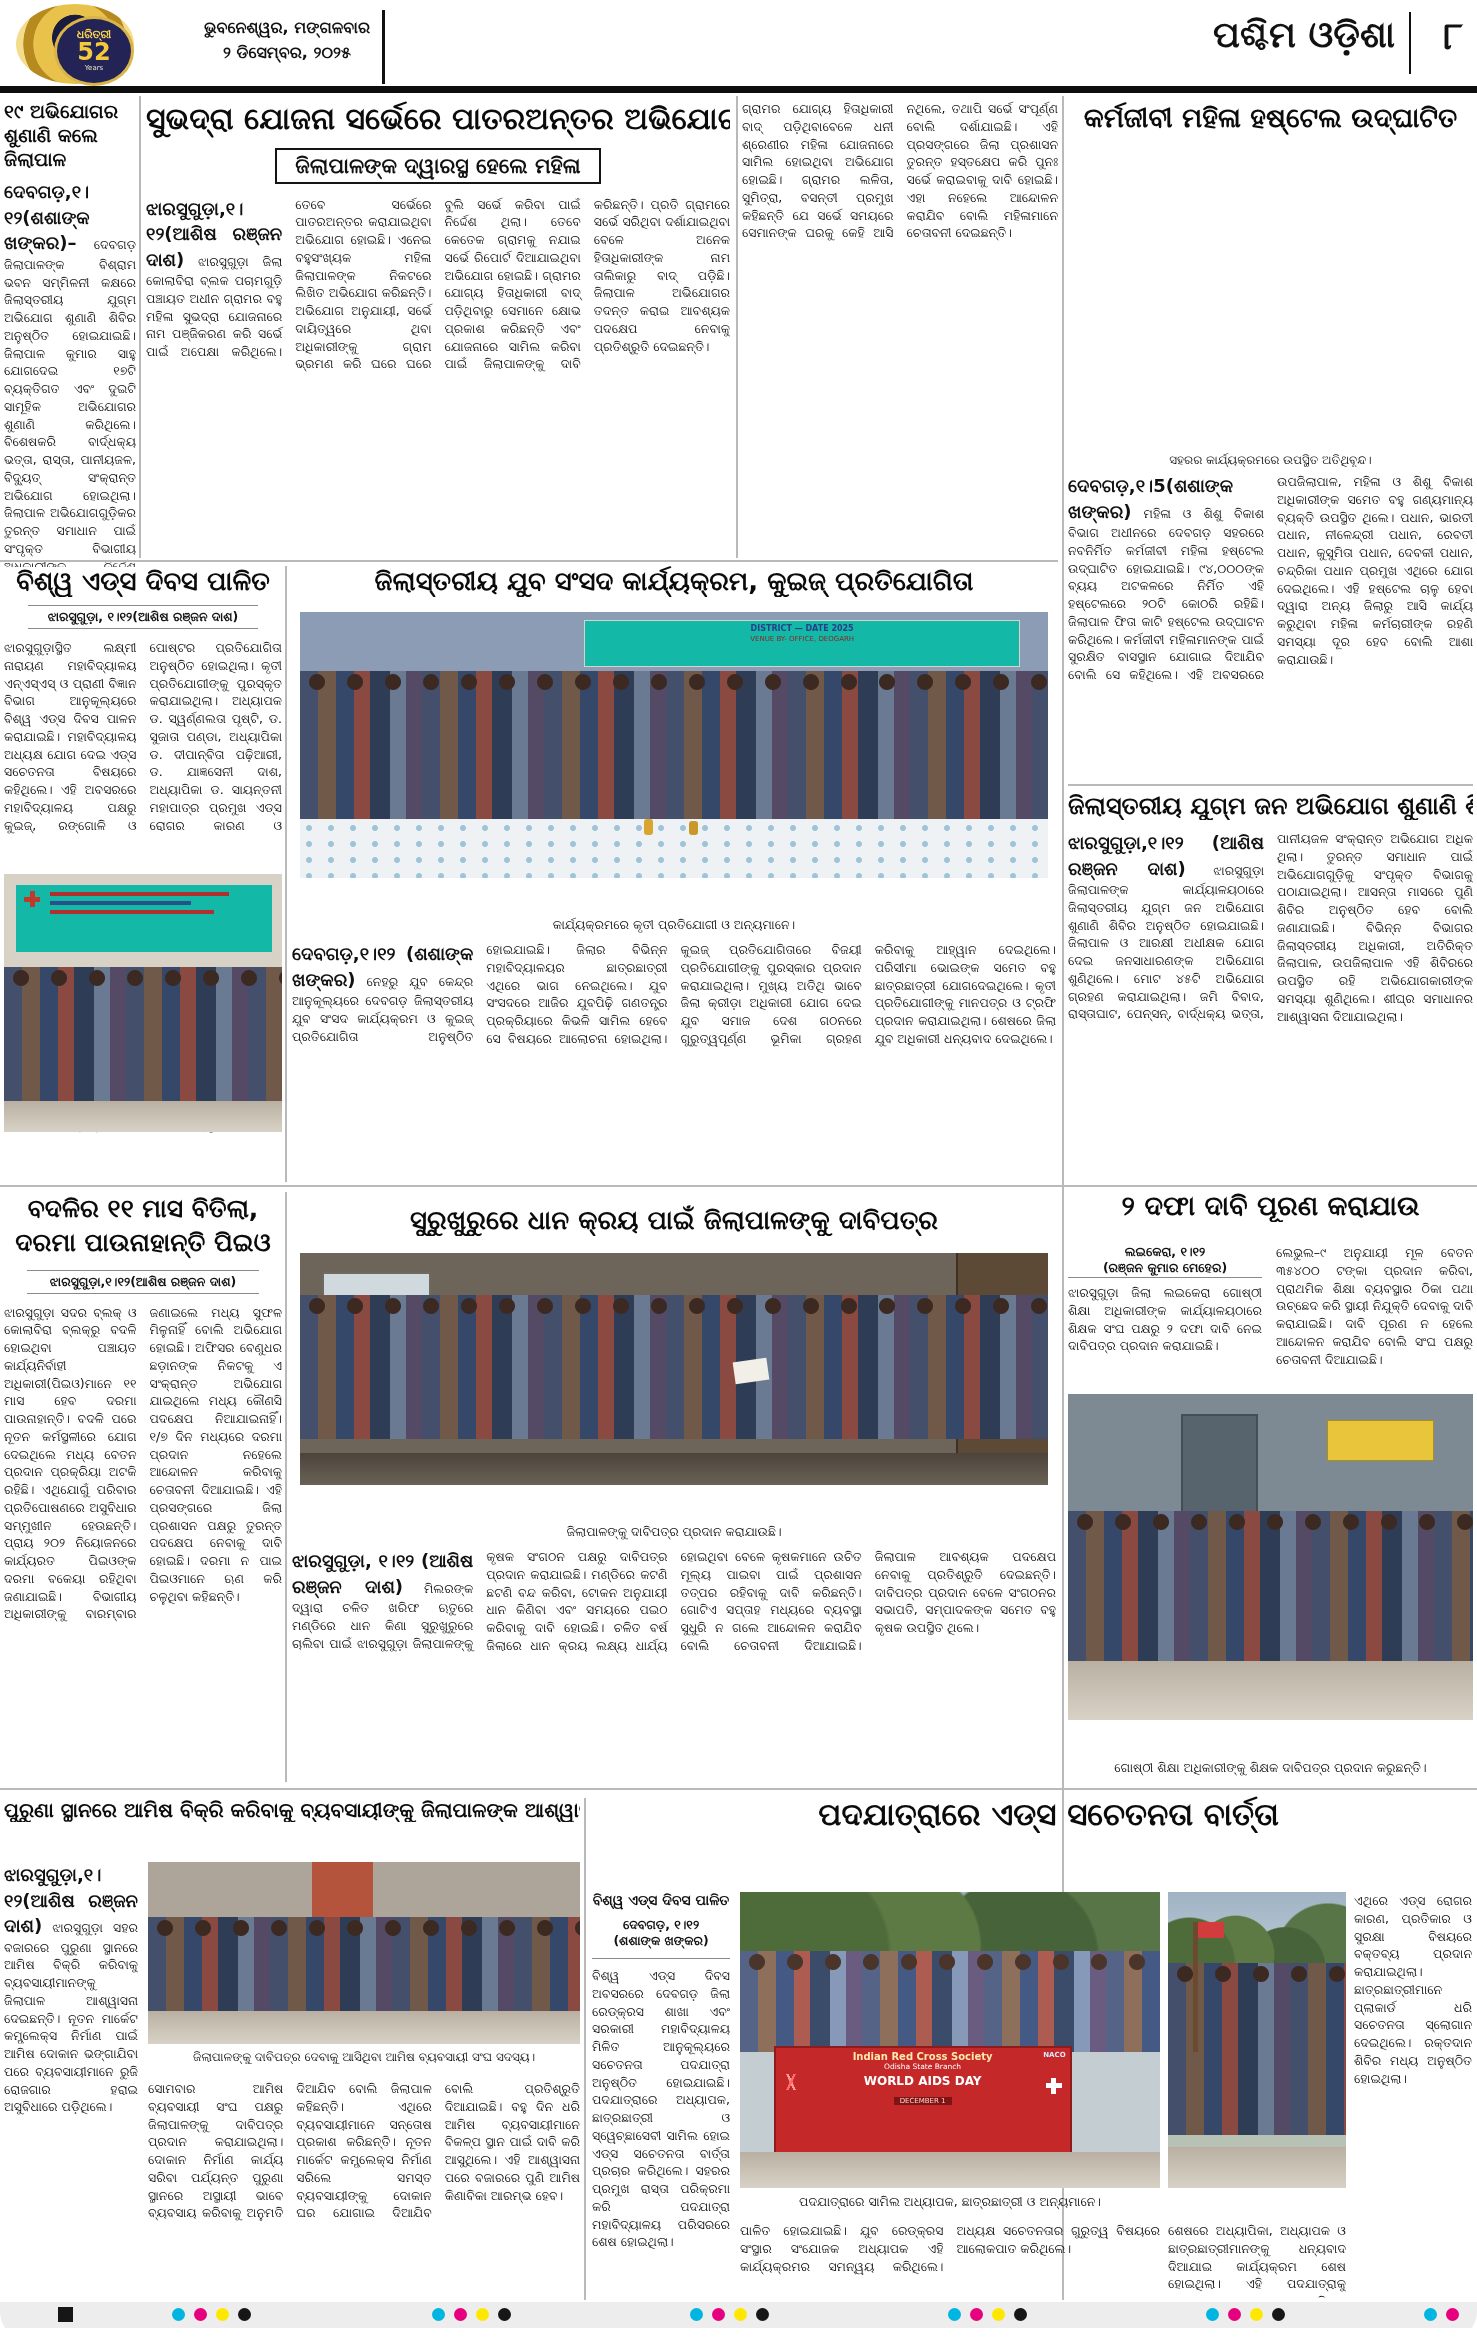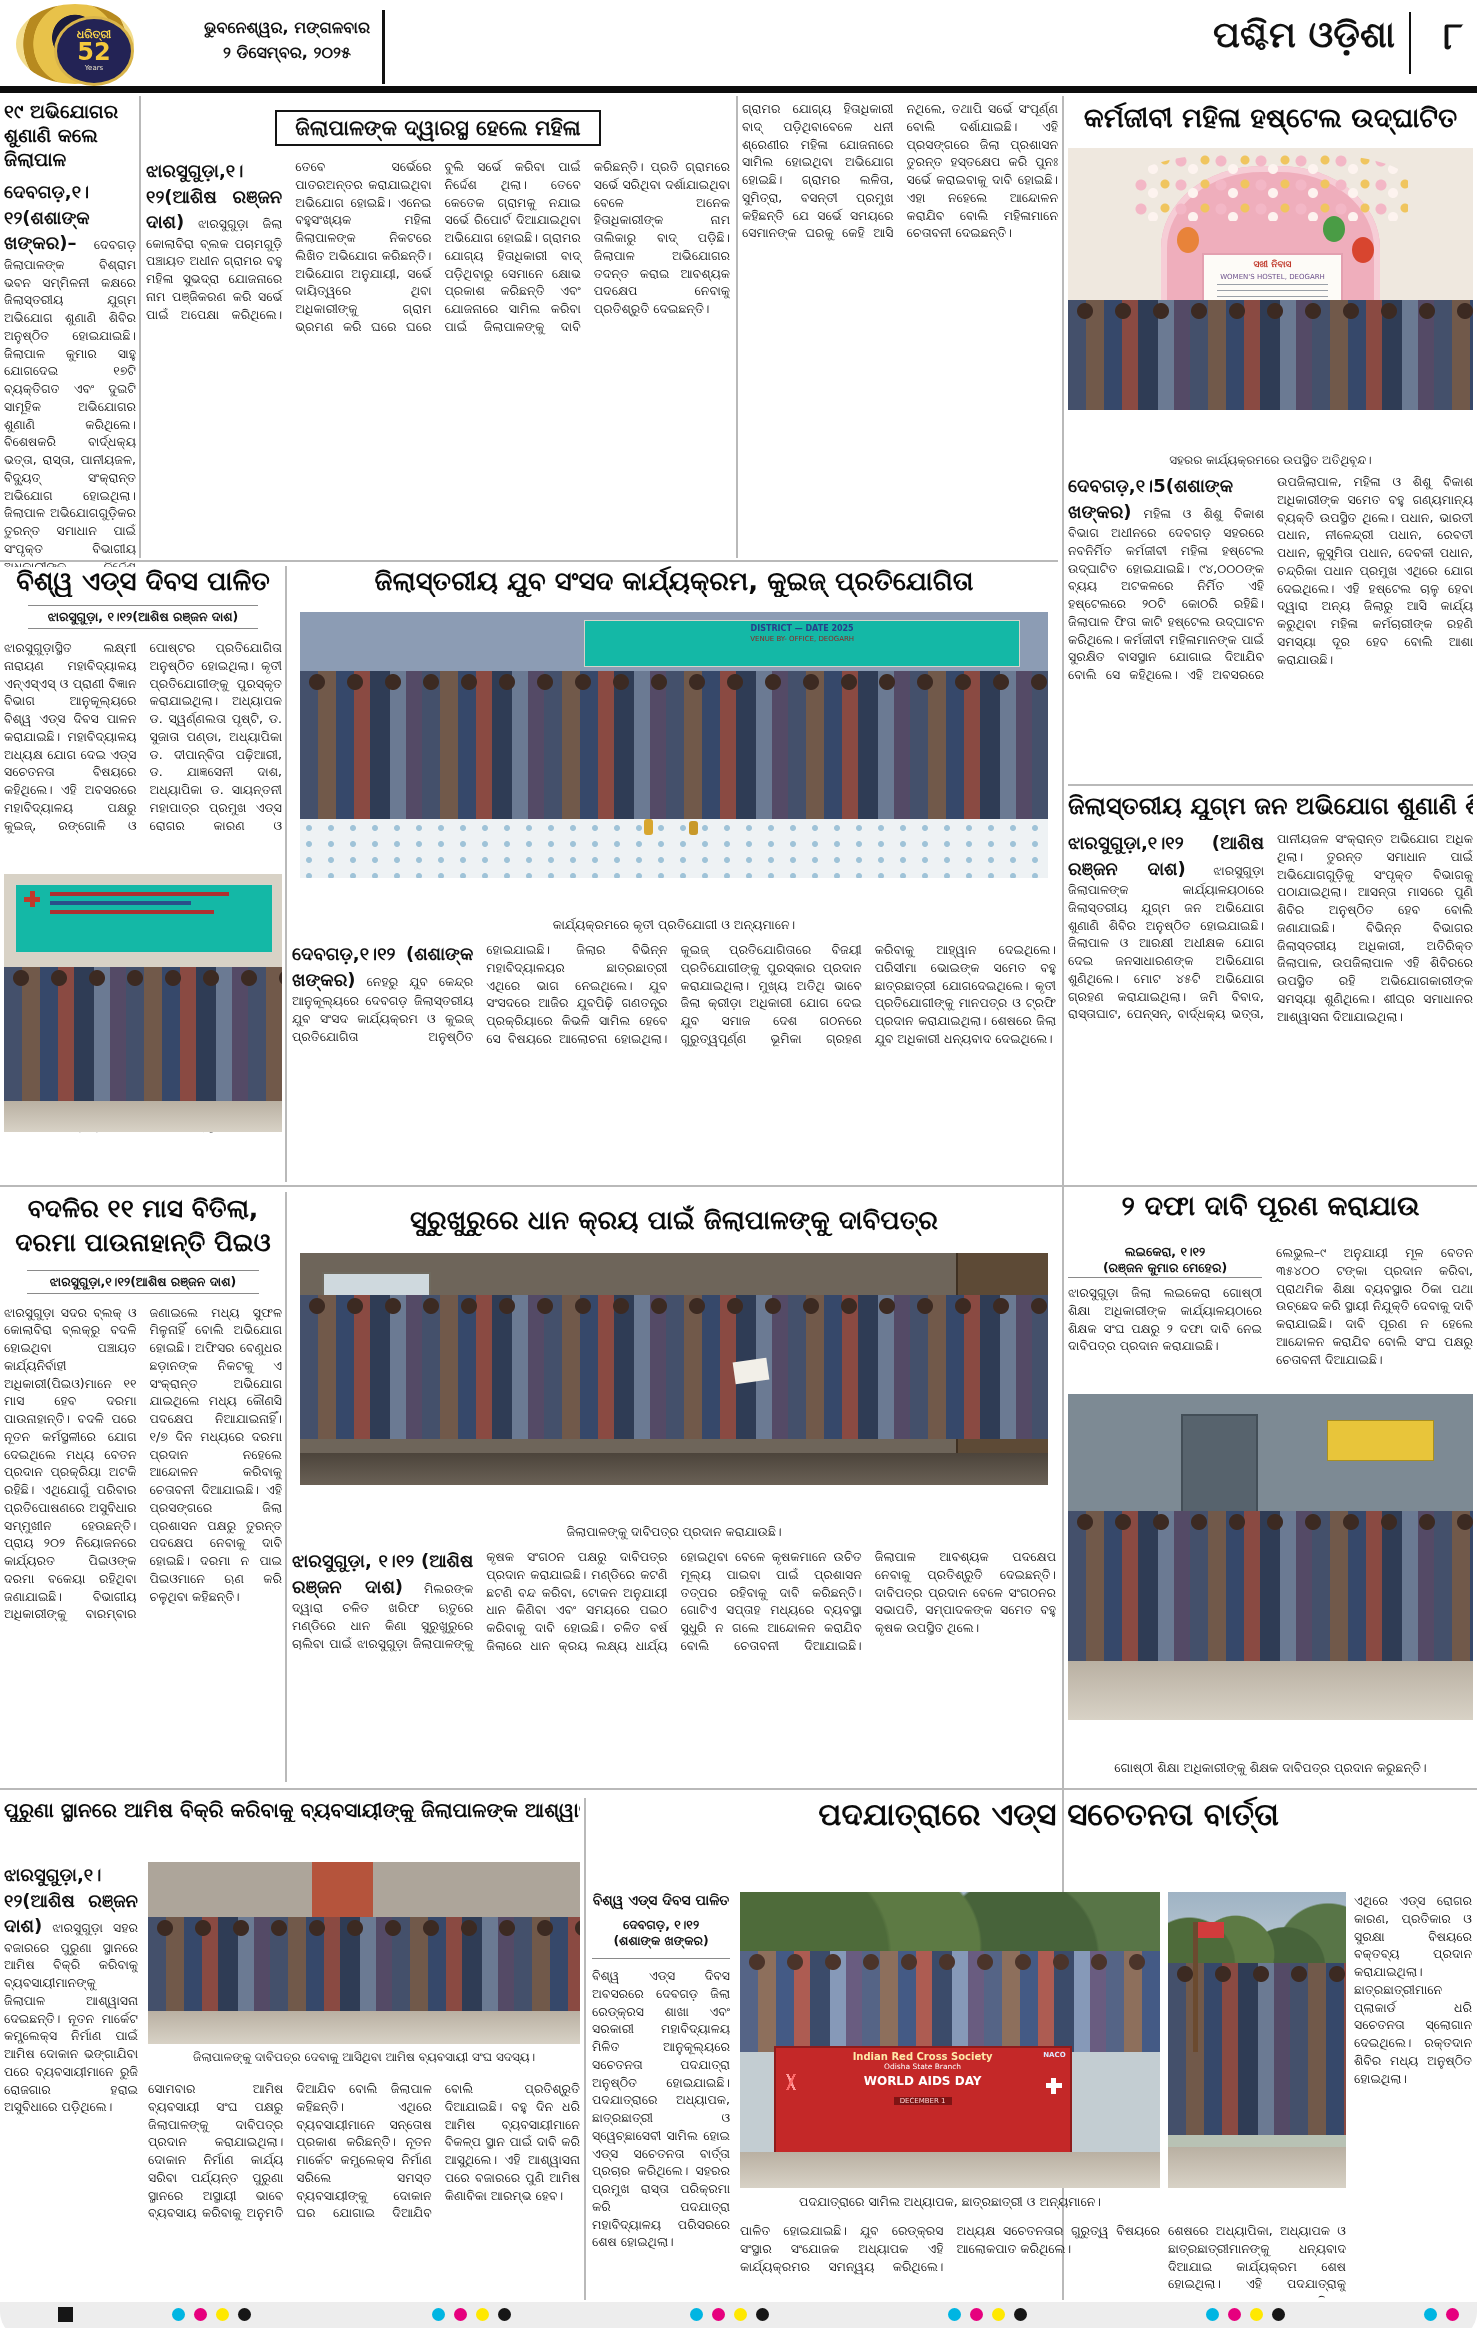--- a/index.html
+++ b/index.html
@@ -117,47 +117,35 @@
   <div class="abs" style="left:4px;top:100px;width:132px;height:458px;">
     <div class="hl" style="font-size:19px;line-height:1.25;text-align:left;">୧୯ ଅଭିଯୋଗର ଶୁଣାଣି କଲେ ଜିଲାପାଳ</div>
     <div class="body-text" style="margin-top:8px;height:388px;">
       <b>ଦେବଗଡ଼,୧।୧୨(ଶଶାଙ୍କ ଖଙ୍କର)–</b>
       <span>ଦେବଗଡ଼ ଜିଲାପାଳଙ୍କ ବିଶ୍ରାମ ଭବନ ସମ୍ମିଳନୀ କକ୍ଷରେ ଜିଲାସ୍ତରୀୟ ଯୁଗ୍ମ ଅଭିଯୋଗ ଶୁଣାଣି ଶିବିର ଅନୁଷ୍ଠିତ ହୋଇଯାଇଛି। ଜିଲାପାଳ କୁମାର ସାହୁ ଯୋଗଦେଇ ୧୭ଟି ବ୍ୟକ୍ତିଗତ ଏବଂ ଦୁଇଟି ସାମୂହିକ ଅଭିଯୋଗର ଶୁଣାଣି କରିଥିଲେ। ବିଶେଷକରି ବାର୍ଦ୍ଧକ୍ୟ ଭତ୍ତା, ରାସ୍ତା, ପାନୀୟଜଳ, ବିଦ୍ୟୁତ୍ ସଂକ୍ରାନ୍ତ ଅଭିଯୋଗ ହୋଇଥିଲା। ଜିଲାପାଳ ଅଭିଯୋଗଗୁଡ଼ିକର ତୁରନ୍ତ ସମାଧାନ ପାଇଁ ସଂପୃକ୍ତ ବିଭାଗୀୟ ଅଧିକାରୀଙ୍କୁ ନିର୍ଦ୍ଦେଶ ଦେଇଥିଲେ। ଶିବିରରେ ଅତିରିକ୍ତ ଜିଲାପାଳଙ୍କ ସମେତ ବିଭିନ୍ନ ବିଭାଗର ଅଧିକାରୀ ଉପସ୍ଥିତ ଥିଲେ। ଆଗାମୀ ଦିନରେ ବ୍ଲକସ୍ତରରେ ମଧ୍ୟ ଏଭଳି ଶିବିର ଅନୁଷ୍ଠିତ ହେବ ବୋଲି ସୂଚନା ଦିଆଯାଇଛି। ପ୍ରତି ମାସ ପ୍ରଥମ ଓ ତୃତୀୟ ସୋମବାର ଏହି ଶୁଣାଣି ହେବ।</span>
     </div>
   </div>
   <div class="vsep" style="left:139px;top:96px;height:462px;"></div>
 
   <div class="abs" style="left:146px;top:100px;width:584px;height:458px;">
+    <div class="hl nowrap" style="font-size:30px;line-height:1.25;">ସୁଭଦ୍ରା ଯୋଜନା ସର୍ଭେରେ ପାତରଅନ୍ତର ଅଭିଯୋଗ</div>
     <div style="text-align:center;margin-top:10px;">
       <span class="subhead-box">ଜିଲାପାଳଙ୍କ ଦ୍ୱାରସ୍ଥ ହେଲେ ମହିଳା</span>
     </div>
     <div class="body-text cols4" style="margin-top:12px;height:320px;">
       <b>ଝାରସୁଗୁଡ଼ା,୧।୧୨(ଆଶିଷ ରଞ୍ଜନ ଦାଶ)</b>
       <span>ଝାରସୁଗୁଡ଼ା ଜିଲା କୋଲାବିରା ବ୍ଲକ ପଚାମଗୁଡ଼ି ପଞ୍ଚାୟତ ଅଧୀନ ଗ୍ରାମର ବହୁ ମହିଳା ସୁଭଦ୍ରା ଯୋଜନାରେ ନାମ ପଞ୍ଜିକରଣ କରି ସର୍ଭେ ପାଇଁ ଅପେକ୍ଷା କରିଥିଲେ। ତେବେ ସର୍ଭେରେ ପାତରଅନ୍ତର କରାଯାଇଥିବା ଅଭିଯୋଗ ହୋଇଛି। ଏନେଇ ବହୁସଂଖ୍ୟକ ମହିଳା ଜିଲାପାଳଙ୍କ ନିକଟରେ ଲିଖିତ ଅଭିଯୋଗ କରିଛନ୍ତି। ଅଭିଯୋଗ ଅନୁଯାୟୀ, ସର୍ଭେ ଦାୟିତ୍ୱରେ ଥିବା ଅଧିକାରୀଙ୍କୁ ଗ୍ରାମ ଭ୍ରମଣ କରି ଘରେ ଘରେ ବୁଲି ସର୍ଭେ କରିବା ପାଇଁ ନିର୍ଦ୍ଦେଶ ଥିଲା। ତେବେ କେତେକ ଗ୍ରାମକୁ ନଯାଇ ସର୍ଭେ ରିପୋର୍ଟ ଦିଆଯାଇଥିବା ଅଭିଯୋଗ ହୋଇଛି। ଗ୍ରାମର ଯୋଗ୍ୟ ହିତାଧିକାରୀ ବାଦ୍ ପଡ଼ିଥିବାରୁ ସେମାନେ କ୍ଷୋଭ ପ୍ରକାଶ କରିଛନ୍ତି ଏବଂ ଯୋଜନାରେ ସାମିଲ କରିବା ପାଇଁ ଜିଲାପାଳଙ୍କୁ ଦାବି କରିଛନ୍ତି। ପ୍ରତି ଗ୍ରାମରେ ସର୍ଭେ ସରିଥିବା ଦର୍ଶାଯାଇଥିବା ବେଳେ ଅନେକ ହିତାଧିକାରୀଙ୍କ ନାମ ତାଲିକାରୁ ବାଦ୍ ପଡ଼ିଛି। ଜିଲାପାଳ ଅଭିଯୋଗର ତଦନ୍ତ କରାଇ ଆବଶ୍ୟକ ପଦକ୍ଷେପ ନେବାକୁ ପ୍ରତିଶ୍ରୁତି ଦେଇଛନ୍ତି।</span>
     </div>
   </div>
   <div class="vsep" style="left:736px;top:96px;height:462px;"></div>
   <div class="abs body-text cols2" style="left:742px;top:100px;width:316px;height:456px;">ଗ୍ରାମର ଯୋଗ୍ୟ ହିତାଧିକାରୀ ବାଦ୍ ପଡ଼ିଥିବାବେଳେ ଧନୀ ଶ୍ରେଣୀର ମହିଳା ଯୋଜନାରେ ସାମିଲ ହୋଇଥିବା ଅଭିଯୋଗ ହୋଇଛି। ଗ୍ରାମର ଲଳିତା, ସୁମିତ୍ରା, ବସନ୍ତୀ ପ୍ରମୁଖ କହିଛନ୍ତି ଯେ ସର୍ଭେ ସମୟରେ ସେମାନଙ୍କ ଘରକୁ କେହି ଆସି ନଥିଲେ, ତଥାପି ସର୍ଭେ ସଂପୂର୍ଣ୍ଣ ବୋଲି ଦର୍ଶାଯାଇଛି। ଏହି ପ୍ରସଙ୍ଗରେ ଜିଲା ପ୍ରଶାସନ ତୁରନ୍ତ ହସ୍ତକ୍ଷେପ କରି ପୁନଃ ସର୍ଭେ କରାଇବାକୁ ଦାବି ହୋଇଛି। ଏହା ନହେଲେ ଆନ୍ଦୋଳନ କରାଯିବ ବୋଲି ମହିଳାମାନେ ଚେତାବନୀ ଦେଇଛନ୍ତି।</div>
   <div class="vsep" style="left:1062px;top:96px;height:2204px;"></div>
 
   <div class="abs" style="left:1068px;top:100px;width:405px;height:690px;">
     <div class="hl nowrap" style="font-size:27px;line-height:1.3;">କର୍ମଜୀବୀ ମହିଳା ହଷ୍ଟେଲ ଉଦ୍‌ଘାଟିତ</div>
-    <div class="photo" style="left:0;top:48px;width:405px;height:262px;background:#efe8df;">
-      <div class="ph-arch"></div>
-      <div class="ph-flowers"></div>
-      <div class="balloon" style="left:27%;top:30%;background:#e8833a;"></div>
-      <div class="balloon" style="left:63%;top:26%;background:#4a9c45;"></div>
-      <div class="balloon" style="left:70%;top:34%;background:#d8452f;"></div>
-      <div class="ph-plaque">
-        <div class="plq1">ସଖୀ ନିବାସ</div>
-        <div class="plq2">WOMEN'S HOSTEL, DEOGARH</div>
-        <div class="plq-lines"></div>
-      </div>
-      <div class="crowd" style="bottom:0;height:42%;"></div>
-    </div>
     <div class="caption" style="margin-top:318px;font-size:12px;">ସହରର କାର୍ଯ୍ୟକ୍ରମରେ ଉପସ୍ଥିତ ଅତିଥିବୃନ୍ଦ।</div>
     <div class="body-text cols2" style="margin-top:6px;height:288px;">
       <b>ଦେବଗଡ଼,୧।5(ଶଶାଙ୍କ ଖଙ୍କର)</b>
       <span>ମହିଳା ଓ ଶିଶୁ ବିକାଶ ବିଭାଗ ଅଧୀନରେ ଦେବଗଡ଼ ସହରରେ ନବନିର୍ମିତ କର୍ମଜୀବୀ ମହିଳା ହଷ୍ଟେଲ ଉଦ୍‌ଘାଟିତ ହୋଇଯାଇଛି। ୯୪,୦୦୦ଙ୍କ ବ୍ୟୟ ଅଟକଳରେ ନିର୍ମିତ ଏହି ହଷ୍ଟେଲରେ ୨୦ଟି କୋଠରି ରହିଛି। ଜିଲାପାଳ ଫିତା କାଟି ହଷ୍ଟେଲ ଉଦ୍‌ଘାଟନ କରିଥିଲେ। କର୍ମଜୀବୀ ମହିଳାମାନଙ୍କ ପାଇଁ ସୁରକ୍ଷିତ ବାସସ୍ଥାନ ଯୋଗାଇ ଦିଆଯିବ ବୋଲି ସେ କହିଥିଲେ। ଏହି ଅବସରରେ ଉପଜିଲାପାଳ, ମହିଳା ଓ ଶିଶୁ ବିକାଶ ଅଧିକାରୀଙ୍କ ସମେତ ବହୁ ଗଣ୍ୟମାନ୍ୟ ବ୍ୟକ୍ତି ଉପସ୍ଥିତ ଥିଲେ। ପଧାନ, ଭାରତୀ ପଧାନ, ନୀଳେନ୍ଦ୍ରୀ ପଧାନ, ରେବତୀ ପଧାନ, କୁସୁମିତା ପଧାନ, ଦେବକୀ ପଧାନ, ଚନ୍ଦ୍ରିକା ପଧାନ ପ୍ରମୁଖ ଏଥିରେ ଯୋଗ ଦେଇଥିଲେ। ଏହି ହଷ୍ଟେଲ ଚାଳୁ ହେବା ଦ୍ୱାରା ଅନ୍ୟ ଜିଲାରୁ ଆସି କାର୍ଯ୍ୟ କରୁଥିବା ମହିଳା କର୍ମଚାରୀଙ୍କ ରହଣି ସମସ୍ୟା ଦୂର ହେବ ବୋଲି ଆଶା କରାଯାଉଛି।</span>
     </div>
   </div>
 
   <div class="hsep" style="left:0;top:560px;width:1058px;"></div>
 
   <div class="abs" style="left:4px;top:566px;width:278px;height:612px;">

